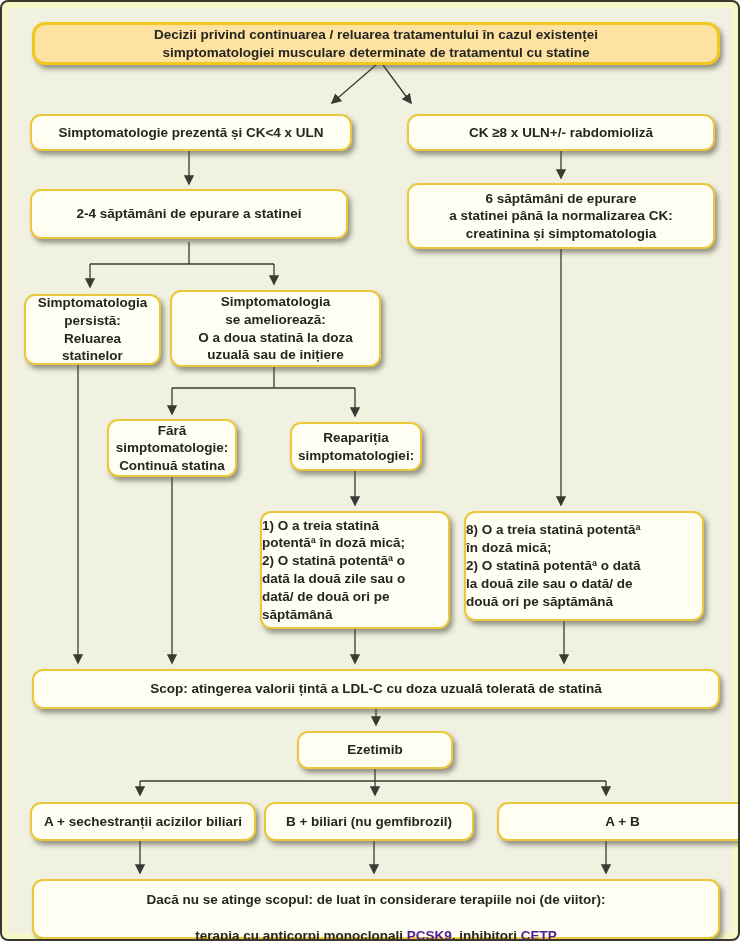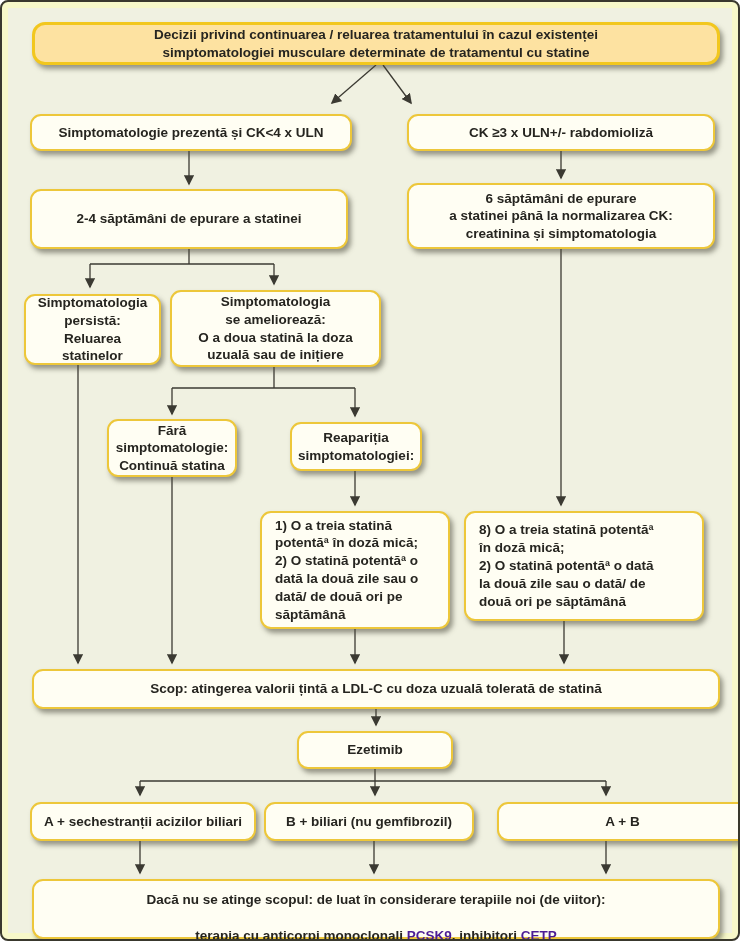--- a/index.html
+++ b/index.html
@@ -34,21 +34,21 @@
   }
   .node .label{white-space:pre-line;line-height:1.3;}
   .gold{
     background:#fde2a1;
     border:3px solid #f2c71e;
     border-radius:13px;
   }
   .list{
     text-align:left;
     justify-content:flex-start;
-    padding:6px 10px 6px 13px;
+    padding:6px 10px 6px 0;
   }
   .list .label{line-height:1.32;}
   .heavy{font-weight:bold;color:#4c1d95;}
   .bar .label{line-height:1.35;}
 </style>
 </head>
 <body>
 
 <div class="page">
   <div class="content-bg"></div>
@@ -105,24 +105,24 @@
   <div class="node gold" style="left:30px;top:20px;width:688px;height:43px">
     <span class="label">Decizii privind continuarea / reluarea tratamentului în cazul existenței
 simptomatologiei musculare determinate de tratamentul cu statine</span>
   </div>
 
   <div class="node" style="left:28px;top:112px;width:322px;height:37px">
     <span class="label">Simptomatologie prezentă și CK&lt;4 x ULN</span>
   </div>
 
   <div class="node" style="left:405px;top:112px;width:308px;height:37px">
-    <span class="label">CK ≥3 x ULN+/- rabdomioliză</span>
+    <span class="label">CK ≥8 x ULN+/- rabdomioliză</span>
   </div>
 
-  <div class="node" style="left:28px;top:187px;width:318px;height:60px">
+  <div class="node" style="left:28px;top:187px;width:318px;height:50px">
     <span class="label">2-4 săptămâni de epurare a statinei</span>
   </div>
 
   <div class="node" style="left:405px;top:181px;width:308px;height:66px">
     <span class="label">6 săptămâni de epurare
 a statinei până la normalizarea CK:
 creatinina și simptomatologia</span>
   </div>
 
   <div class="node" style="left:22px;top:292px;width:137px;height:71px">

